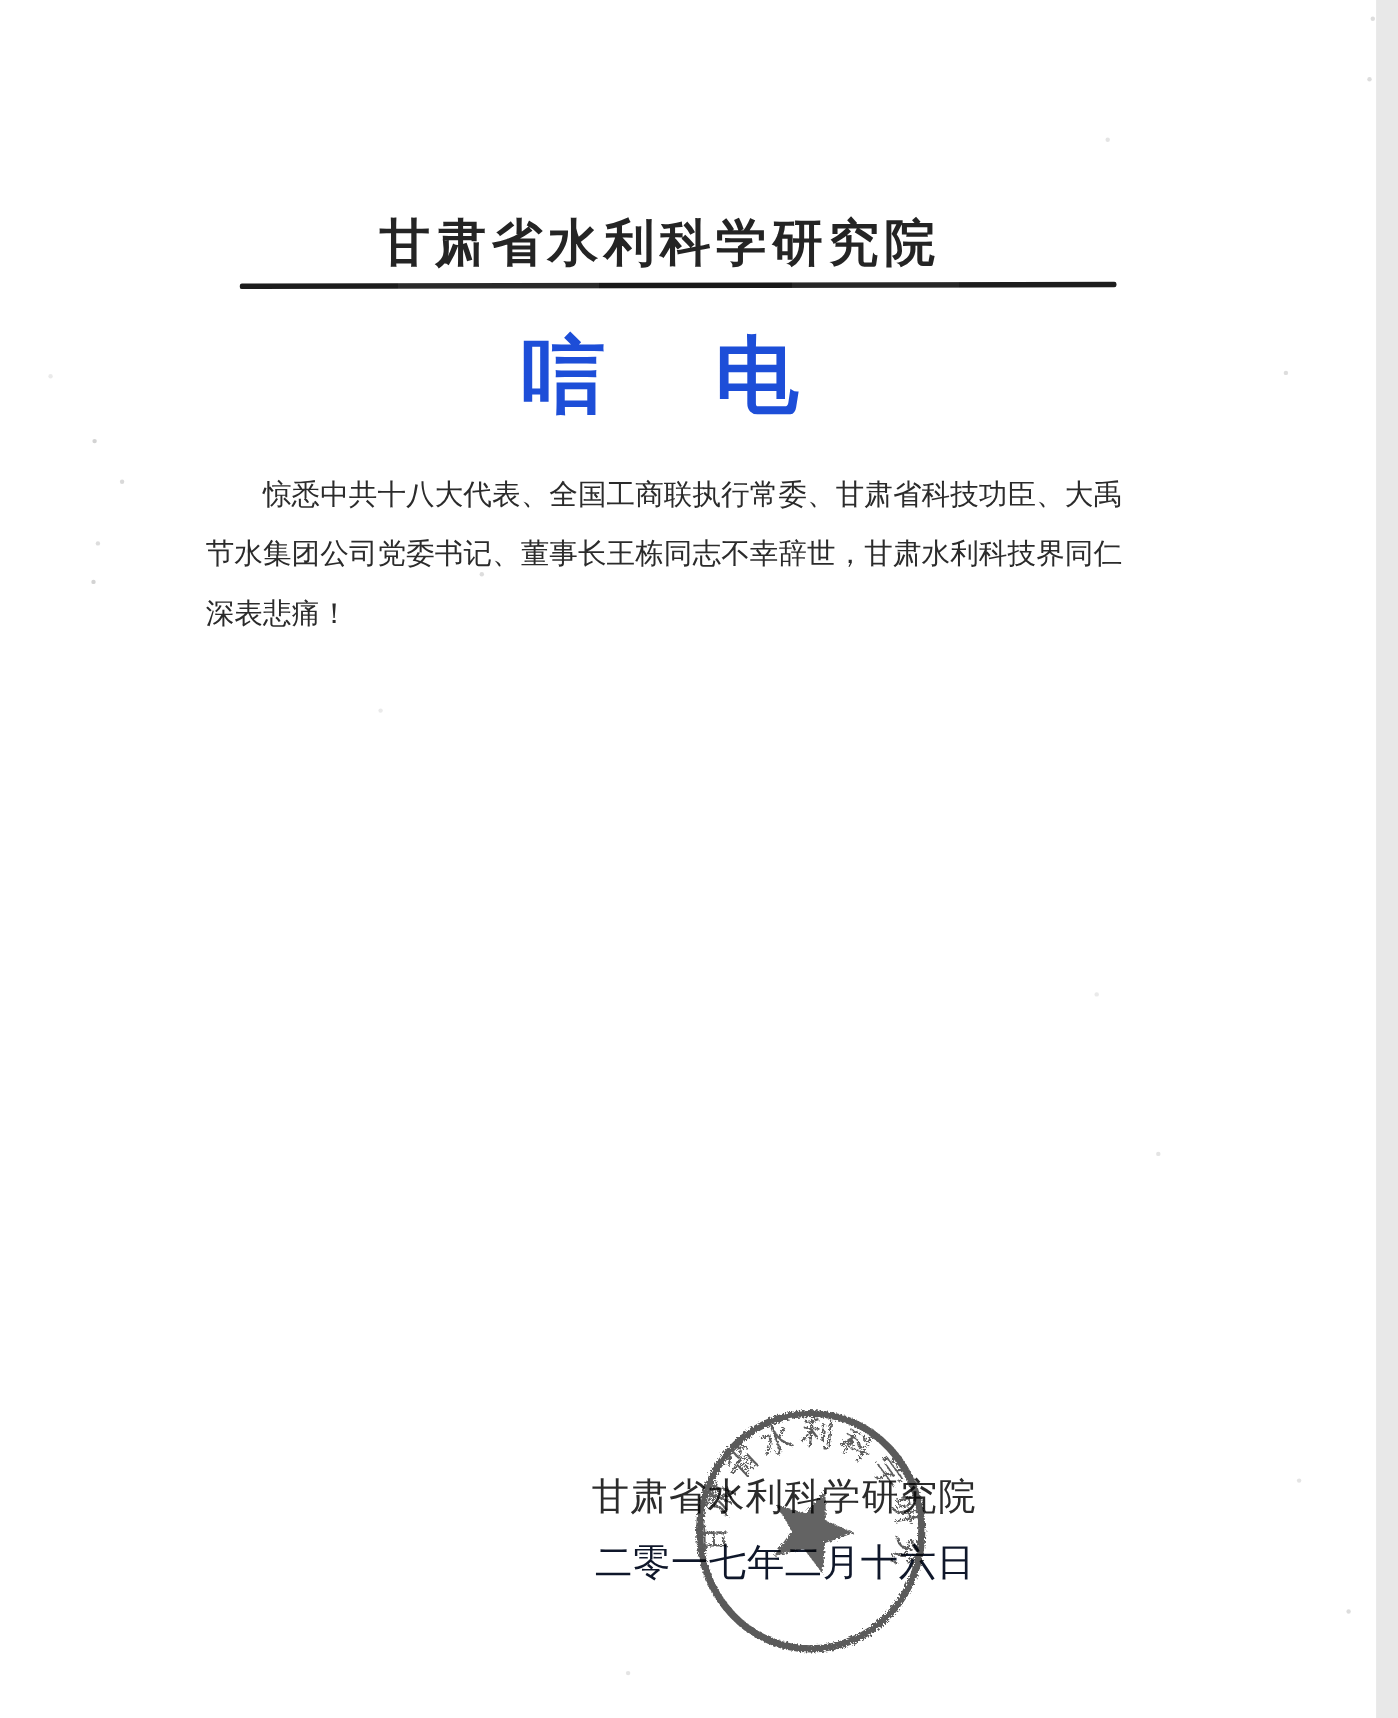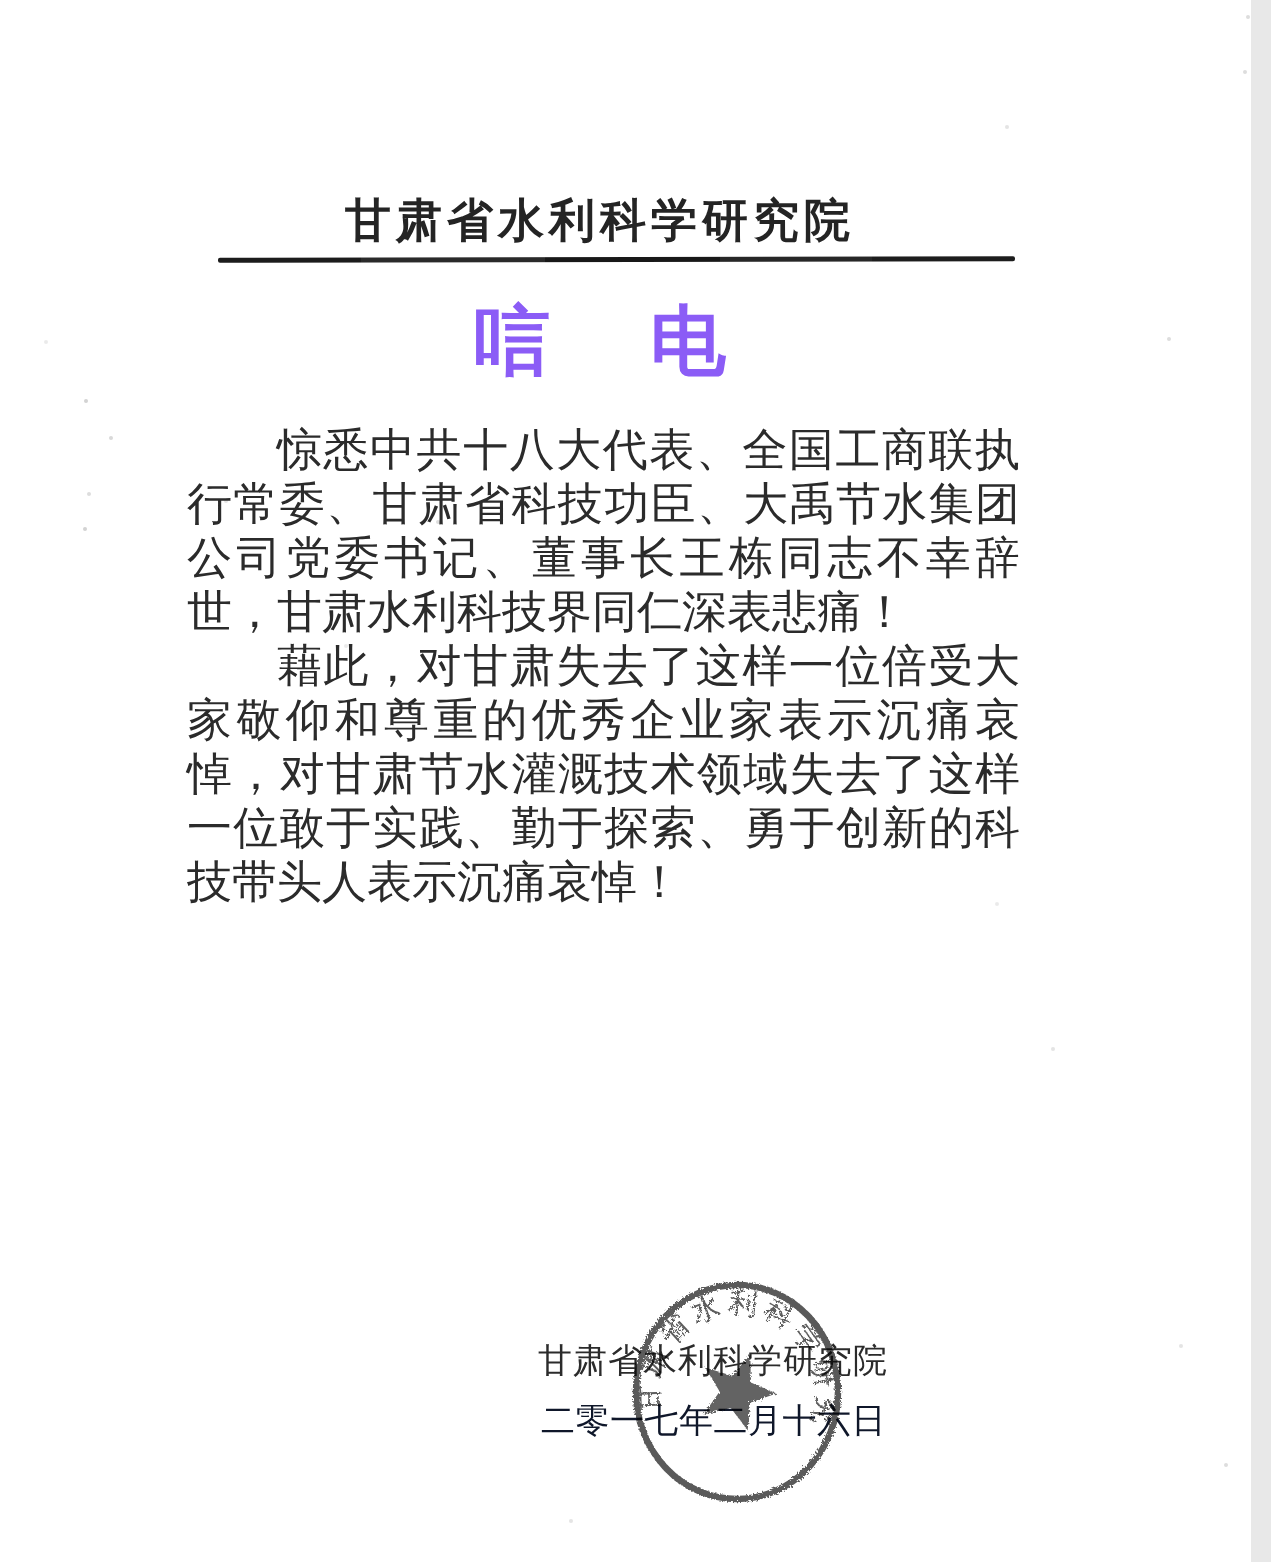--- a/index.html
+++ b/index.html
@@ -32,29 +32,29 @@
     border-radius: 2px;
   }
   
   .doc-title {
     position: absolute;
     left: 185px; top: 291px; width: 830px;
     text-align: center;
     font-family: "Liberation Sans", "DejaVu Sans", sans-serif;
     font-weight: bold;
     font-size: 76px;
-    color: #8b5cf6;
+    color: #1d4ed8;
     white-space: nowrap;
   }
   .doc-title .t2 { margin-left: 100px; }
   
   .body-text {
     position: absolute;
     left: 187px; top: 423px; width: 833px;
-    font-size: 45px;
+    font-size: 26px;
     line-height: 54px;
     text-align: justify;
     color: #2b2b2b;
   }
   .body-text p { margin: 0; text-indent: 2em; }
   
   .sig-org {
     position: absolute;
     left: 538px; top: 1338px;
     font-size: 34px;
@@ -115,21 +115,20 @@
   <div class="letterhead">甘肃省水利科学研究院</div>
 
   <div class="letterhead-rule"></div>
 
   <div class="doc-title">
     <span class="t1">唁</span><span class="t2">电</span>
   </div>
 
   <div class="body-text">
     <p>惊悉中共十八大代表、全国工商联执行常委、甘肃省科技功臣、大禹节水集团公司党委书记、董事长王栋同志不幸辞世，甘肃水利科技界同仁深表悲痛！</p>
-    <p>藉此，对甘肃失去了这样一位倍受大家敬仰和尊重的优秀企业家表示沉痛哀悼，对甘肃节水灌溉技术领域失去了这样一位敢于实践、勤于探索、勇于创新的科技带头人表示沉痛哀悼！</p>
   </div>
 
   <div class="sig-org">甘肃省水利科学研究院</div>
 
   <div class="sig-date">二零一七年二月十六日</div>
 
   <svg class="seal" viewBox="0 0 222 234" xmlns="http://www.w3.org/2000/svg" aria-hidden="true">
     <defs>
       <filter id="rough" x="-10%" y="-10%" width="120%" height="120%">
         <feTurbulence type="fractalNoise" baseFrequency="0.55" numOctaves="2" result="n"></feTurbulence>

